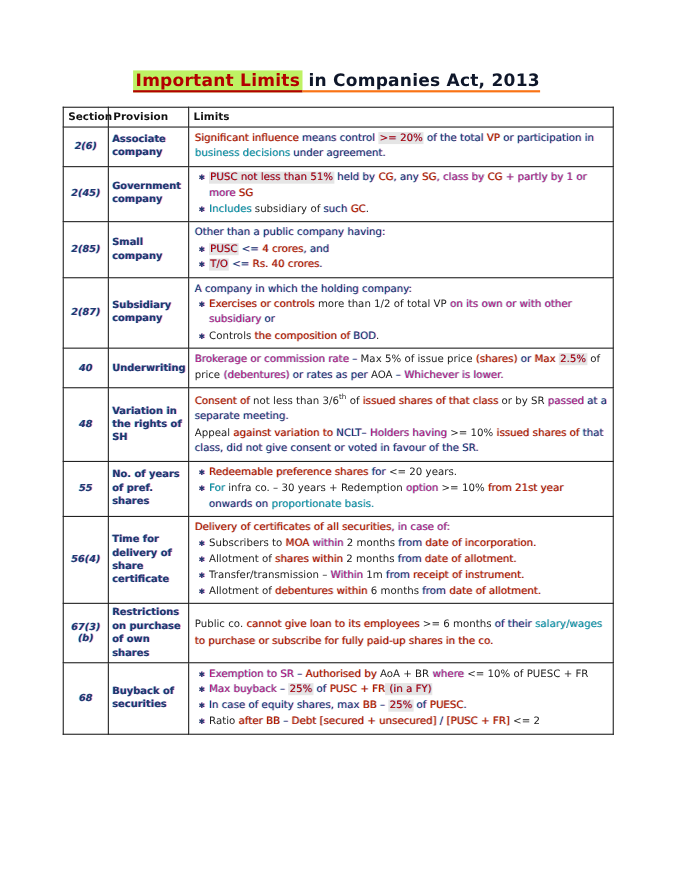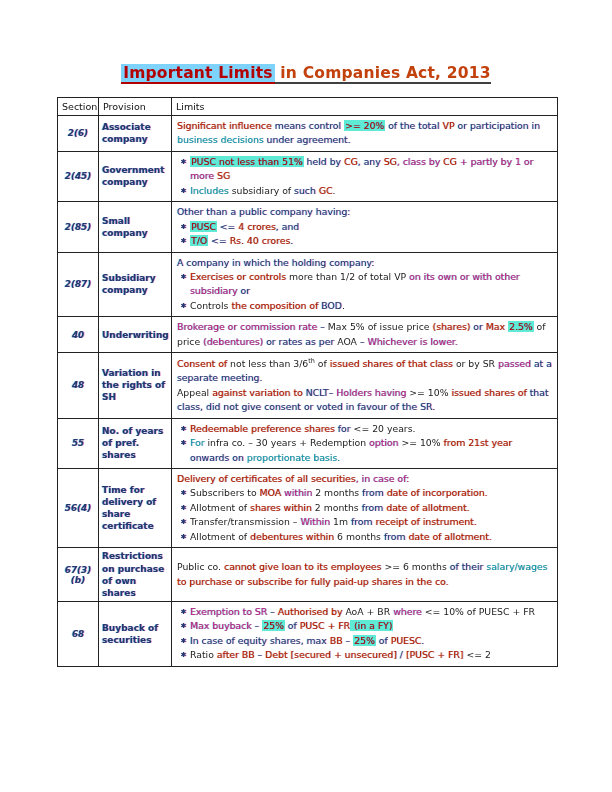--- a/index.html
+++ b/index.html
@@ -1,47 +1,47 @@
 <!DOCTYPE html>
 <html><head>
 <meta charset="utf-8">
 <style>
   html,body{margin:0;padding:0;background:#ffffff;}
   body{width:612px;height:792px;overflow:hidden;font-family:"DejaVu Sans",sans-serif;}
   .page{position:relative;width:612px;height:792px;background:#fff;}
 
   
   .title{margin:64px auto 0;width:-moz-fit-content;width:fit-content;font-size:15.5px;font-weight:bold;letter-spacing:.2px;color:#111;white-space:nowrap;}
-  .title-hl{color:#b30000;background:#7dd3fc;border-bottom:2px solid #b30000;padding:0 2px;}
-  .title-rest{color:#c2410c;border-bottom:2px solid #404040;padding-bottom:0;}
+  .title-hl{color:#b30000;background:#bef264;border-bottom:2px solid #b30000;padding:0 2px;}
+  .title-rest{color:#0f172a;border-bottom:2px solid #f97316;padding-bottom:0;}
 
   
   table.limits{border-collapse:collapse;margin:15px 0 0 57px;width:500px;table-layout:fixed;}
   table.limits th, table.limits td{border:1.2px solid #222;vertical-align:middle;}
-  th{font-size:9.5px;color:#111;text-align:left;padding:3px 4px;font-weight:normal;}
+  th{font-size:9.5px;color:#111;text-align:left;padding:3px 4px;font-weight:bold;}
   col.c1{width:41px;} col.c2{width:73px;} col.c3{width:386px;}
 
   td.c-sec{font-size:8.8px;font-weight:bold;text-align:center;color:#1f3a6e;
     text-shadow:.7px 0 rgba(216,27,156,.45), -.7px 0 rgba(0,170,200,.4);padding:2px 1px;font-style:italic;}
   td.c-prov{font-size:9px;font-weight:bold;color:#1f3a6e;padding:2px 3px;line-height:1.35;
     text-shadow:.7px 0 rgba(216,27,156,.45), -.7px 0 rgba(0,170,200,.4);}
   td.c-lim{font-size:9.3px;padding:3px 5px;line-height:1.55;color:#1f3a6e;}
 
   .line{display:block;}
   .line.bullet{display:flex;align-items:flex-start;}
   .bm{flex:0 0 13px;text-align:center;font-size:7px;line-height:14.5px;color:#1f3a6e;
       text-shadow:.6px 0 rgba(216,27,156,.5);}
   .tx{flex:1 1 auto;}
 
   .seg.n{color:#1f3a6e;text-shadow:.7px 0 rgba(216,27,156,.42), -.7px 0 rgba(0,170,200,.36);}
   .seg.r{color:#b51a00;text-shadow:.7px 0 rgba(40,30,160,.42), -.7px 0 rgba(255,150,0,.38);}
   .seg.m{color:#c2187f;text-shadow:.7px 0 rgba(30,58,110,.45), -.6px 0 rgba(0,170,200,.3);}
   .seg.tl{color:#0b97a6;text-shadow:.7px 0 rgba(30,58,110,.4);}
   .seg.k{color:#1c1c1c;}
-  .seg.hy{color:#b00000;background:#5eead4;padding:0 1px;text-shadow:.6px 0 rgba(40,30,160,.45);}
+  .seg.hy{color:#b00000;background:#e5e5e5;padding:0 1px;text-shadow:.6px 0 rgba(40,30,160,.45);}
   .seg.sup{font-size:6.5px;vertical-align:4px;}
 </style>
 </head>
 <body>
 
 <div class="page">
 
   <div class="title"><span class="title-hl">Important Limits</span><span class="title-rest"> in Companies Act, 2013</span></div>
 
   <table class="limits">

